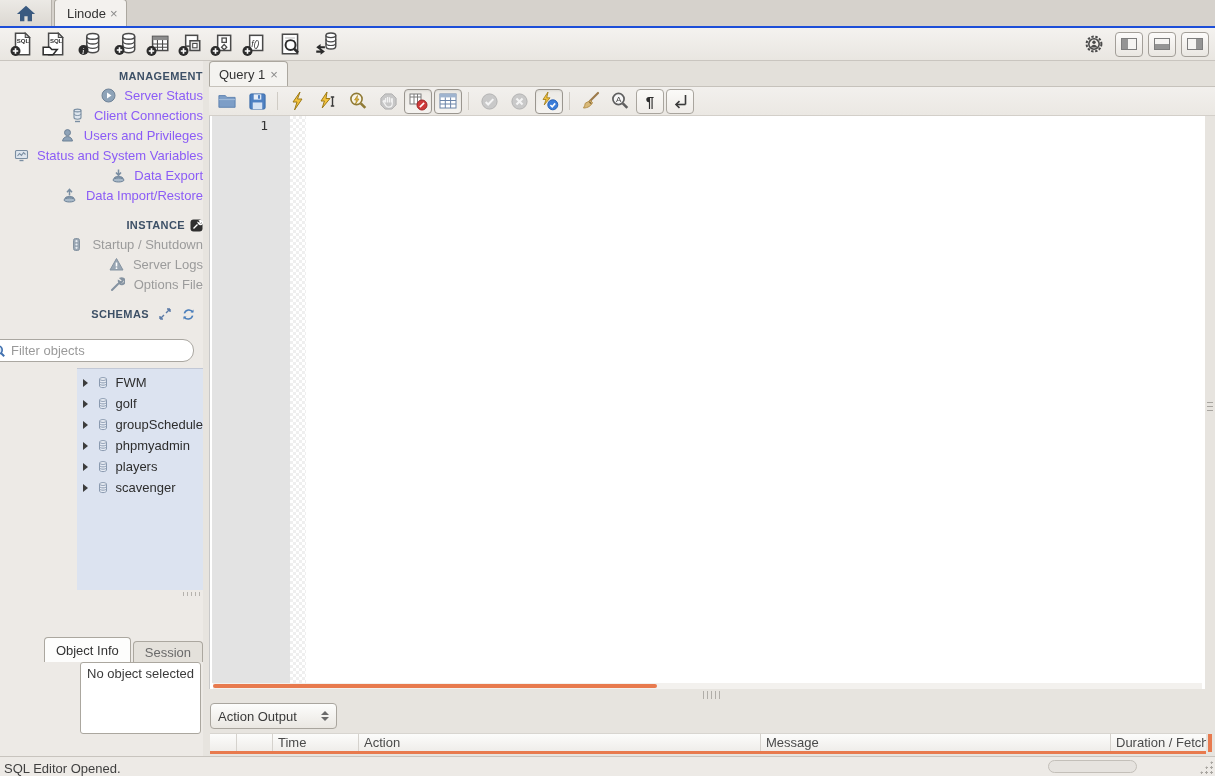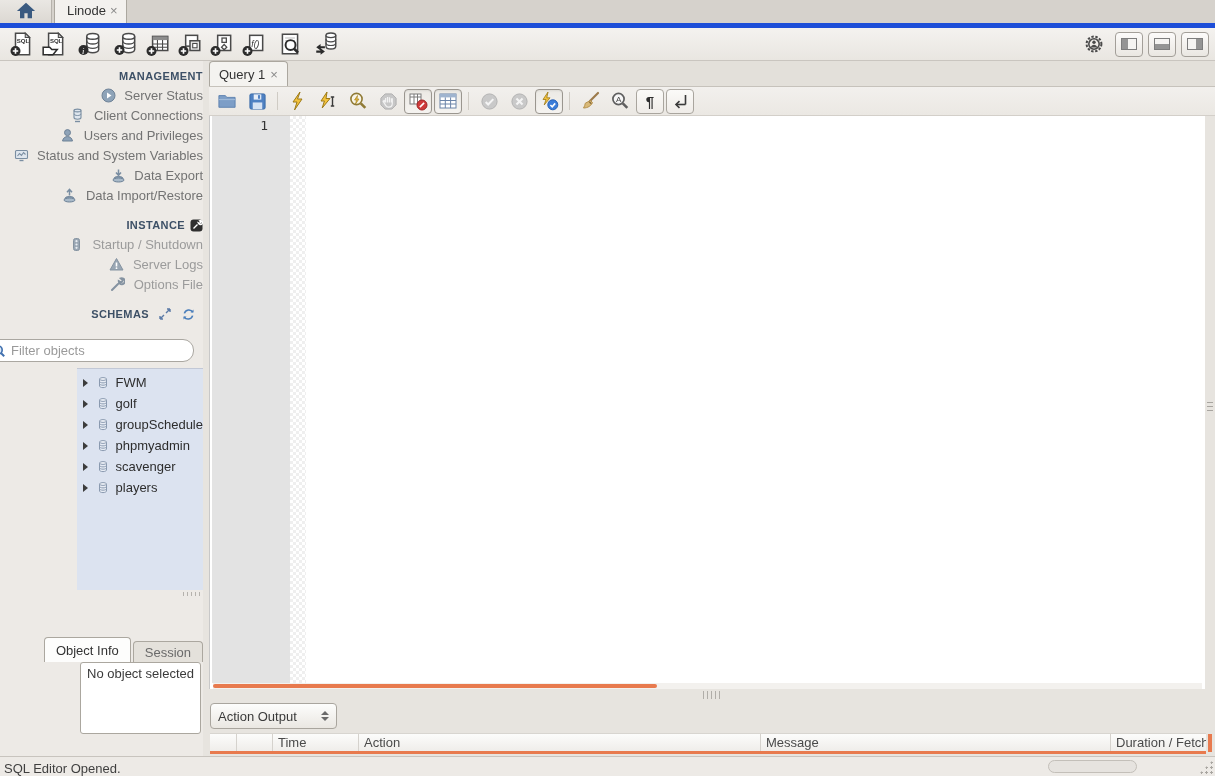--- a/index.html
+++ b/index.html
@@ -2,21 +2,21 @@
 <html><head>
 <meta charset="utf-8">
 <style>
   * { margin:0; padding:0; box-sizing:border-box; }
   html,body { width:1215px; height:776px; overflow:hidden; }
   body { font-family:"Liberation Sans","DejaVu Sans",sans-serif; font-size:13px; color:#3a3a3a;
          background:#edeae6; position:relative; }
 
   
   .tabbar { position:absolute; top:0; left:0; width:100%; height:28px; background:#d6d2cc;
-            border-bottom:5px solid #1d4ed8; display:flex; align-items:flex-end; }
+            border-bottom:2px solid #1d4ed8; display:flex; align-items:flex-end; }
   .home-tab { width:52px; height:27px; background:linear-gradient(#eceae6,#dcd8d2);
               border-right:1px solid #b6b2ac; display:flex; align-items:center; justify-content:center; }
   .conn-tab { height:27px; margin-left:2px; padding:0 8px 0 12px; background:#f3f1ee;
               border:1px solid #aba79f; border-bottom:none; border-radius:4px 4px 0 0;
               display:flex; align-items:center; gap:4px; font-size:13px; color:#333; }
   .conn-tab .close { color:#8a8a8a; font-size:13px; cursor:default; }
 
   
   .main-toolbar { position:absolute; top:28px; left:0; width:100%; height:33px;
                   background:linear-gradient(#f4f2ef,#e9e6e1); border-bottom:1px solid #c9c5bf;
@@ -31,21 +31,21 @@
   .mf-left { left:0; top:0; bottom:0; width:6px; }
   .mf-bottom { left:0; right:0; bottom:0; height:5px; }
   .mf-right { right:0; top:0; bottom:0; width:6px; }
 
   
   .sidebar { position:absolute; top:61px; left:0; width:203px; bottom:36px; background:#edeae6;
              display:flex; flex-direction:column; overflow:hidden;align-items:flex-end; }
   .shead { font-size:11px; font-weight:bold; color:#3d5066; letter-spacing:.4px; padding-left:8px;
            height:18px; display:flex; align-items:center; gap:5px; }
   .mitem { display:flex; align-items:center; height:20px; padding-left:23px; gap:8px;
-           font-size:13px; color:#737373; white-space:nowrap; overflow:hidden; }
+           font-size:13px; color:#8b5cf6; white-space:nowrap; overflow:hidden; }
   .mitem.dis { color:#9b9b9b; }
   .icn { width:16px; height:16px; flex:none; display:flex; align-items:center; justify-content:center; }
   .schemas-head { margin-top:11px; display:flex; align-items:center; padding-right:8px; }
   .schemas-head .spacer { flex:1; }
   .filterwrap { margin:16px 9px 0 9px; height:23px; background:#fff; border:1px solid #aaa7a1;
                 border-radius:11px; display:flex; align-items:center; padding:0 6px; gap:5px; }
   .filterwrap input { border:none; outline:none; flex:1; font-size:13px; color:#444; background:transparent;
                       font-family:inherit; }
   .filterwrap input::placeholder { color:#9a9a9a; }
   .schemalist { margin-top:6px; flex:1; background:#dce3f0; border-top:1px solid #c2c8d6; overflow:hidden; }
@@ -454,32 +454,32 @@
     </div>
     <div class="srow">
       <span class="exp"></span>
       <span class="icn">
           <svg width="14" height="14" viewBox="0 0 14 14">
             <path d="M3.5 3v7c0 .9 1.6 1.6 3.5 1.6s3.5-.7 3.5-1.6V3" fill="#e8edf5" stroke="#8a9ab0"></path>
             <ellipse cx="7" cy="3" rx="3.5" ry="1.4" fill="#f2f5fa" stroke="#8a9ab0"></ellipse>
             <path d="M3.5 5.3c0 .9 1.6 1.6 3.5 1.6s3.5-.7 3.5-1.6M3.5 7.6c0 .9 1.6 1.6 3.5 1.6s3.5-.7 3.5-1.6" fill="none" stroke="#8a9ab0"></path>
           </svg>
         </span>
-      <span>scavenger</span>
+      <span>players</span>
     </div>
     <div class="srow">
       <span class="exp"></span>
       <span class="icn">
           <svg width="14" height="14" viewBox="0 0 14 14">
             <path d="M3.5 3v7c0 .9 1.6 1.6 3.5 1.6s3.5-.7 3.5-1.6V3" fill="#e8edf5" stroke="#8a9ab0"></path>
             <ellipse cx="7" cy="3" rx="3.5" ry="1.4" fill="#f2f5fa" stroke="#8a9ab0"></ellipse>
             <path d="M3.5 5.3c0 .9 1.6 1.6 3.5 1.6s3.5-.7 3.5-1.6M3.5 7.6c0 .9 1.6 1.6 3.5 1.6s3.5-.7 3.5-1.6" fill="none" stroke="#8a9ab0"></path>
           </svg>
         </span>
-      <span>players</span>
+      <span>scavenger</span>
     </div>
   </div>
 
   <div class="hgrip">
       <i></i>
     </div>
 
   <div class="side-tabs">
     <div class="stab active">
       <span>Object Info</span>

